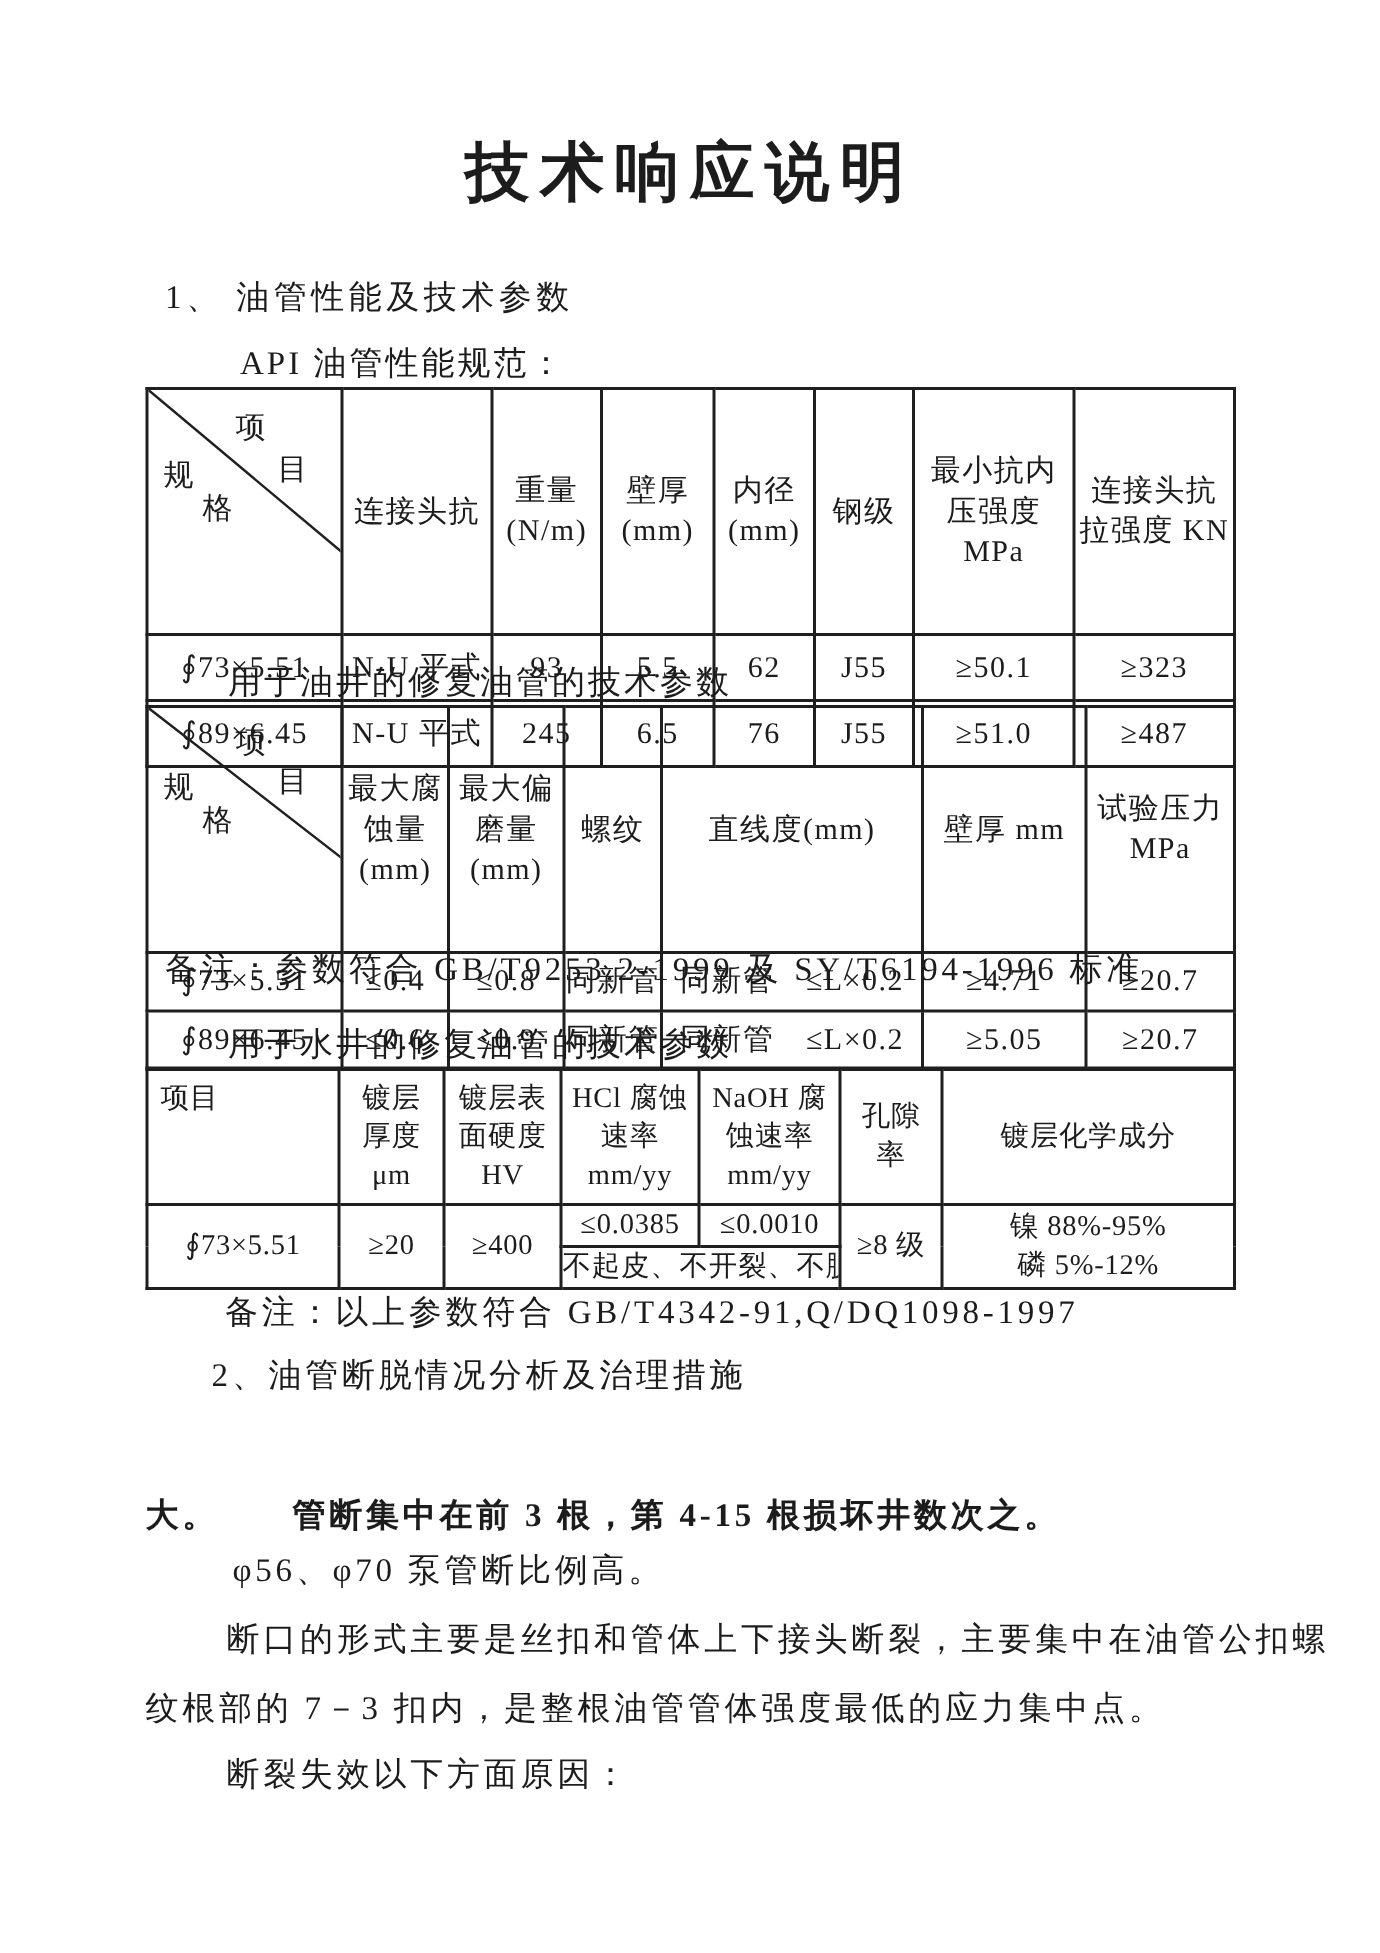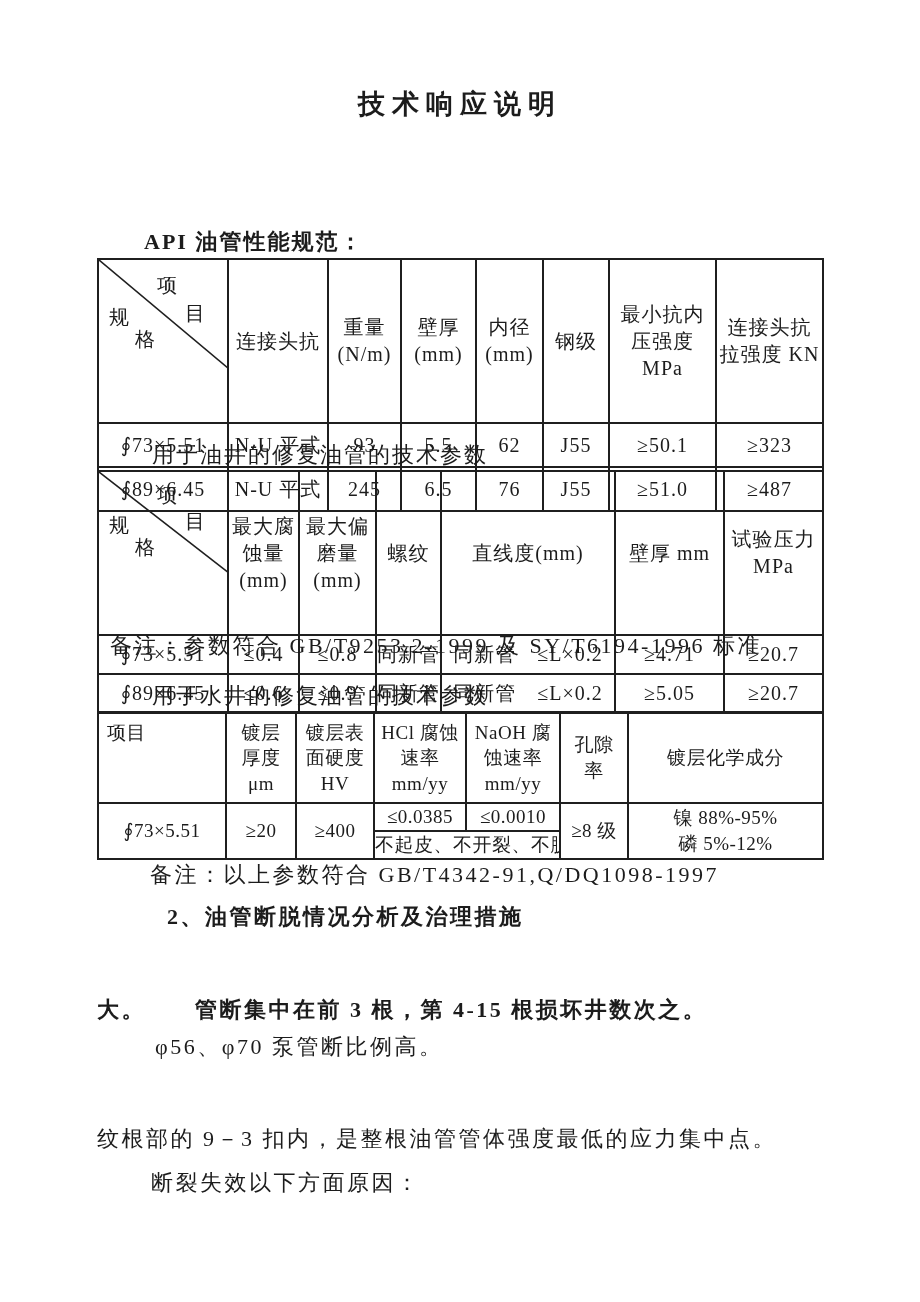--- a/index.html
+++ b/index.html
@@ -8,30 +8,30 @@
     width:920px;height:1302px;
     background:#ffffff;
     font-family:"Liberation Serif","DejaVu Serif",serif;
     color:#1c1c1c;
     overflow:hidden;
   }
   .abs{position:absolute;}
   .page-title{
     top:86px;left:0;width:920px;
     text-align:center;
-    font-size:27px;font-weight:bold;
+    font-size:43px;font-weight:bold;
     letter-spacing:7px;
   }
   .h1{
     font-size:22px;letter-spacing:3px;white-space:nowrap;
   }
   .body-line{
     font-size:22px;letter-spacing:2.5px;line-height:30px;white-space:nowrap;
   }
-  .bold{font-weight:bold;margin-left:26px;}
+  .bold{font-weight:normal;}
 
   table{
     border-collapse:collapse;
     table-layout:fixed;
     font-family:"Liberation Serif","DejaVu Serif",serif;
   }
   table, th, td{
     border:2px solid #1f1f1f;
   }
   th, td{
@@ -60,21 +60,22 @@
   }
   .small-cell{font-size:17px;letter-spacing:0;white-space:nowrap;}
 </style>
 </head>
 <body>
 
 <div class="page">
 
   <div class="abs page-title">技术响应说明</div>
 
-  <div class="abs h1" style="top:227px;left:144px;letter-spacing:2px;font-weight:bold;">API 油管性能规范：</div>
+  <div class="abs h1" style="top:183px;left:110px;">1、 油管性能及技术参数</div>
+  <div class="abs h1" style="top:227px;left:160px;letter-spacing:2px;">API 油管性能规范：</div>
 
   <table class="abs" style="top:258px;left:97px;width:725px;">
     <colgroup>
       <col style="width:130px">
         <col style="width:100px">
         <col style="width:73px">
         <col style="width:75px">
       <col style="width:67px">
         <col style="width:66px">
         <col style="width:107px">
@@ -232,16 +233,17 @@
     </tr>
   </tbody>
     </table>
 
   <div class="abs body-line" style="top:860px;left:150px;font-family:Liberation Serif, serif;">备注：以上参数符合 GB/T4342-91,Q/DQ1098-1997</div>
 
   <div class="abs body-line bold" style="top:902px;left:141px;">2、油管断脱情况分析及治理措施</div>
 
   <div class="abs body-line" style="top:995px;left:97px;font-weight:bold;">大。　　管断集中在前 3 根，第 4-15 根损坏井数次之。</div>
   <div class="abs body-line" style="top:1032px;left:155px;">φ56、φ70 泵管断比例高。</div>
-  <div class="abs body-line" style="top:1124px;left:97px;">纹根部的 9－3 扣内，是整根油管管体强度最低的应力集中点。</div>
+  <div class="abs body-line" style="top:1078px;left:151px;">断口的形式主要是丝扣和管体上下接头断裂，主要集中在油管公扣螺</div>
+  <div class="abs body-line" style="top:1124px;left:97px;">纹根部的 7－3 扣内，是整根油管管体强度最低的应力集中点。</div>
   <div class="abs body-line" style="top:1168px;left:151px;">断裂失效以下方面原因：</div>
 
 </div>
 
 </body></html>

